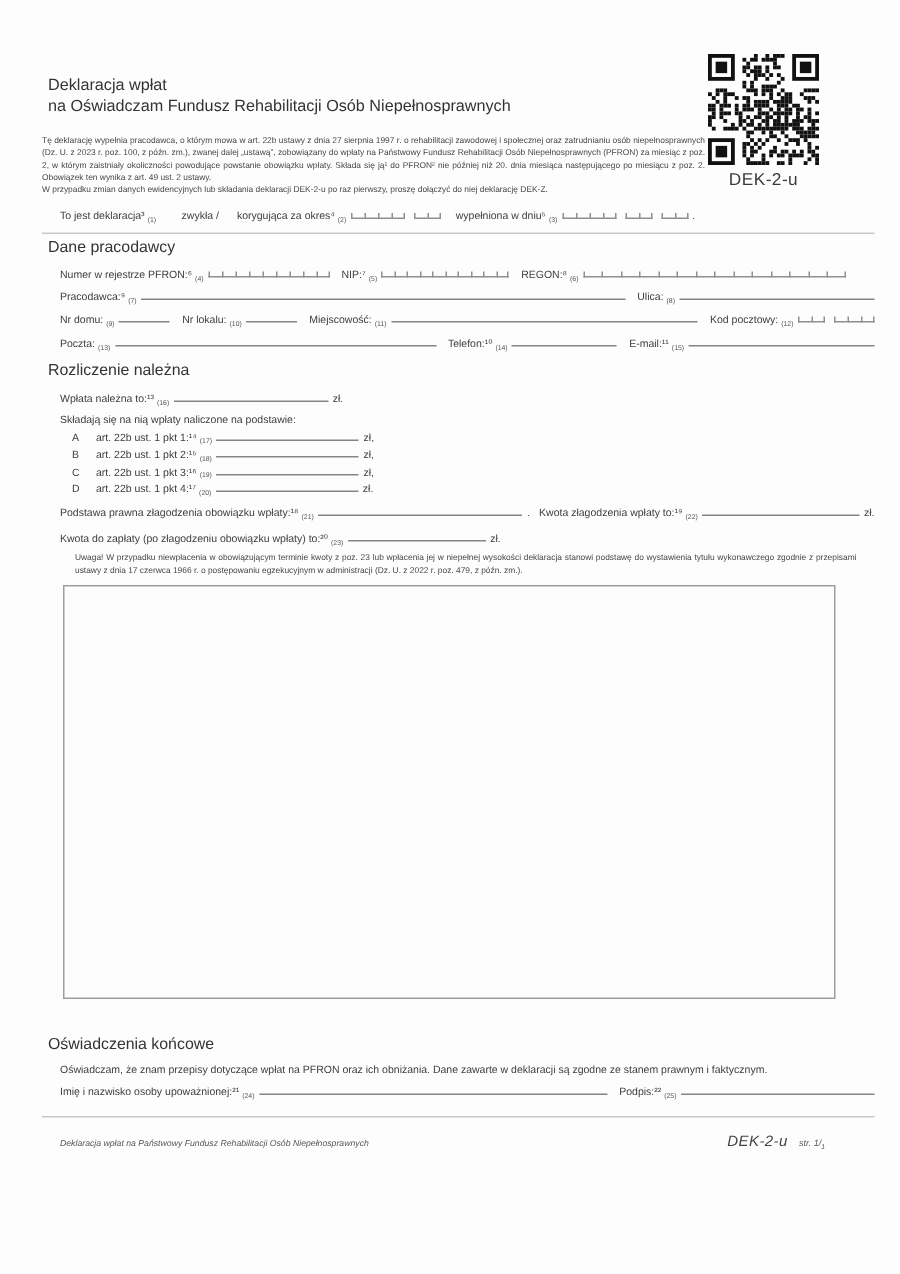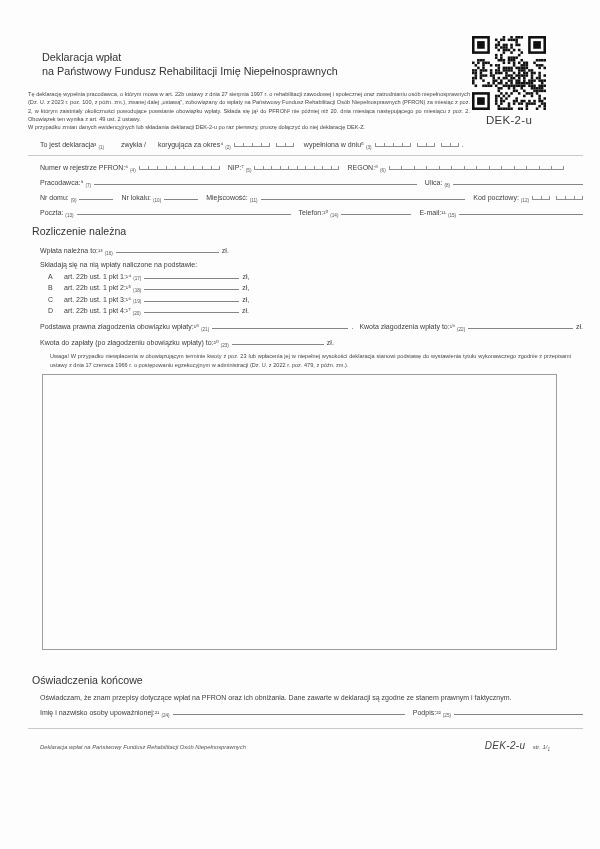--- a/index.html
+++ b/index.html
@@ -1,20 +1,20 @@
 <!DOCTYPE html>
 <html><head>
 <meta charset="utf-8">
 <style>
   html,body{margin:0;padding:0;background:#ffffff}
   .page{position:relative;width:600px;height:849px;background:#fdfdfd;overflow:hidden;
         box-sizing:border-box;padding:50px 17px 0 28px;
         font-family:"Liberation Sans","DejaVu Sans",sans-serif;color:#3d3d3d;}
   
-  .titles{margin-left:14px}
+  .titles{margin-left:4px}
   .title{font-size:10.8px;line-height:14px;color:#333;}
   .qr-block{position:absolute;top:36px;right:50px;width:82px;text-align:center}
   .qr-block svg{width:74px;height:74px;display:block;margin:0 auto;background:#fdfdfd}
   .form-code{font-size:11.5px;color:#3a3a3a;margin-top:4px;letter-spacing:.3px}
   
   .intro{width:442px;margin:12px 0 0 0;font-size:5.6px;line-height:8.3px;text-align:justify;color:#474747}
   .intro p{margin:0;padding:0}
   
   .row{display:flex;align-items:baseline;font-size:7px;color:#3d3d3d;margin-left:12px}
   .lbl{white-space:nowrap}
@@ -53,21 +53,21 @@
   .foot-page{font-size:6px;font-style:italic;color:#555;margin-left:3px}
   .foot-page sub{font-size:4.5px}
 </style>
 </head>
 <body>
 
 <div class="page">
 
   <div class="titles">
     <div class="title">Deklaracja wpłat</div>
-    <div class="title">na Państwowy Fundusz Rehabilitacji Imię Niepełnosprawnych</div>
+    <div class="title">na Oświadczam Fundusz Rehabilitacji Osób Niepełnosprawnych</div>
   </div>
   <div class="qr-block">
     <svg viewBox="0 0 75.4 75.4" aria-hidden="true">
         <g fill="#111">
           <rect x="31.20" y="0.00" width="2.6" height="2.6"></rect>
           <rect x="39.00" y="0.00" width="2.6" height="2.6"></rect>
           <rect x="44.20" y="0.00" width="2.6" height="2.6"></rect>
           <rect x="46.80" y="0.00" width="2.6" height="2.6"></rect>
           <rect x="49.40" y="0.00" width="2.6" height="2.6"></rect>
           <rect x="23.40" y="2.60" width="2.6" height="2.6"></rect>
@@ -409,20 +409,21 @@
       </span>
     <span class="sp6"></span>
     <span class="comb">
         <i></i>
         <i></i>
       </span>
     <span class="unit">.</span>
   </div>
 
   <div class="rule"></div>
+  <h2 class="h-dane">Dane pracodawcy</h2>
 
   <div class="row frow">
     <span class="lbl">Numer w rejestrze PFRON:⁶</span>
     <span class="pos">(4)</span>
     <span class="comb">
         <i></i>
         <i></i>
         <i></i>
         <i></i>
         <i></i>

